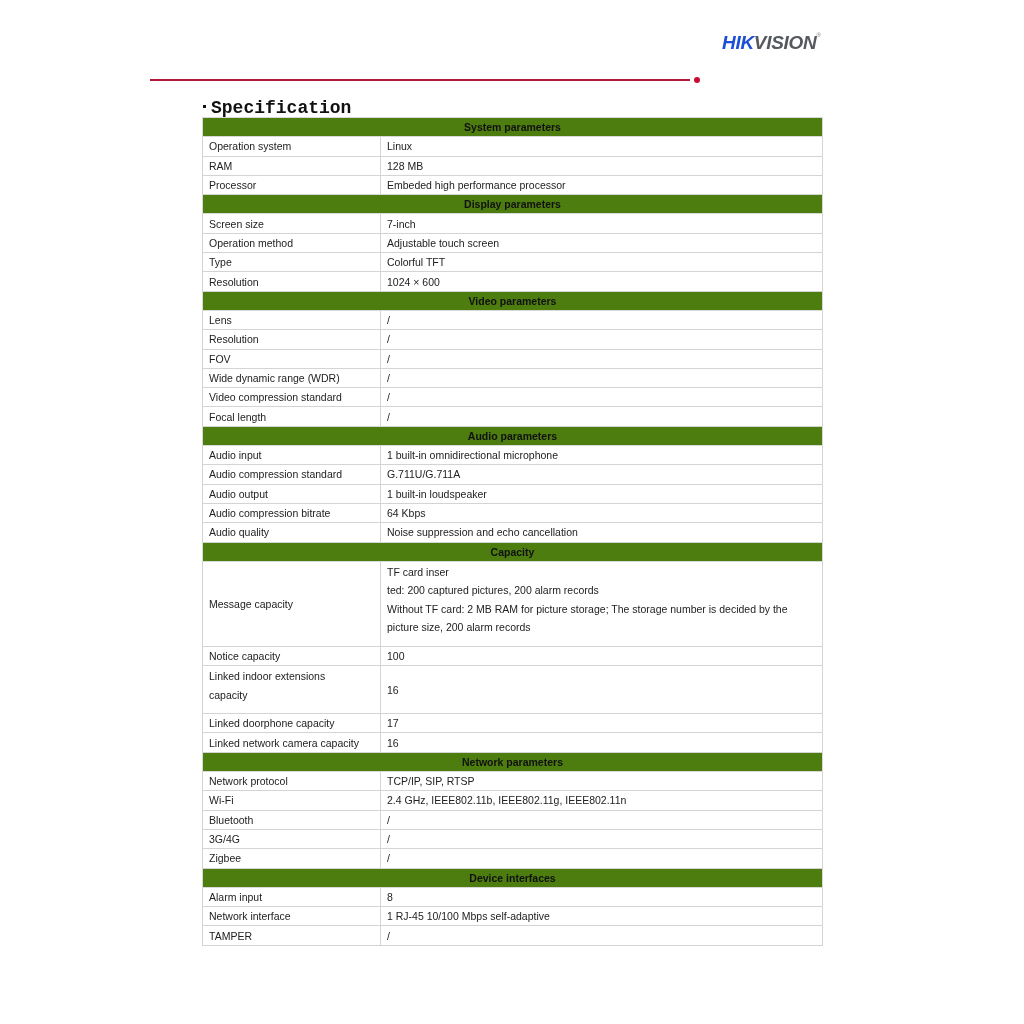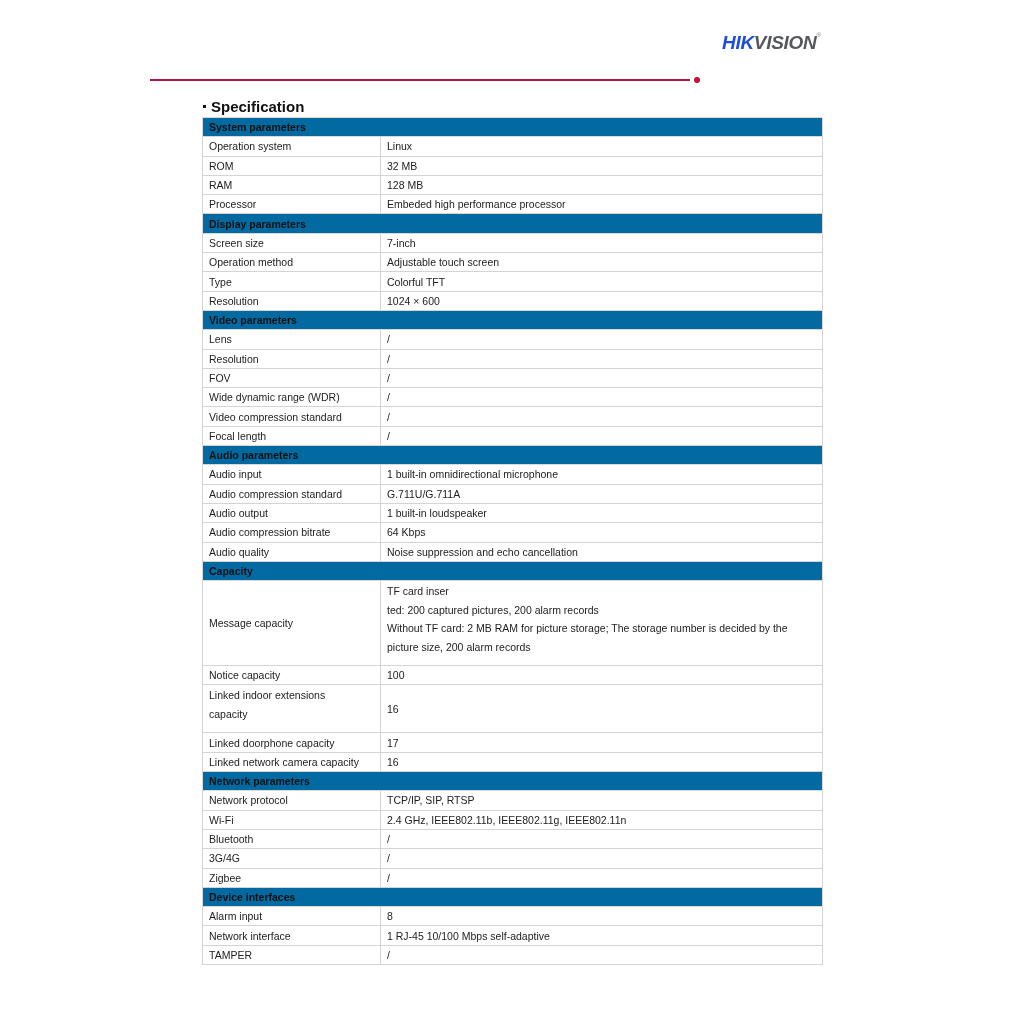--- a/index.html
+++ b/index.html
@@ -42,22 +42,22 @@
       top: 77px;
       width: 6px;
       height: 6px;
       border-radius: 50%;
       background: #c8102e;
     }
     .section-title {
       position: absolute;
       left: 203px;
       top: 98px;
-      font-family: Liberation Sans, sans-serif;
-      font-size: 15px;
+      font-family: Liberation Mono, monospace;
+      font-size: 18px;
       font-weight: bold;
       color: #111;
     }
     .section-title .bullet {
       display: inline-block;
       width: 3px;
       height: 3px;
       background: #111;
       vertical-align: middle;
       margin-right: 5px;
@@ -76,24 +76,25 @@
     }
     table.spec td {
       border: 1px solid #d4d4d4;
       padding: 0 6px;
       height: 18.3px;
       line-height: 18px;
       vertical-align: middle;
     }
     table.spec td.key { width: 165px; }
     table.spec tr.group td {
-      background: #0369a1;
+      background: #4d7c0f;
       font-weight: bold;
       border-color: #d9d9d9;
       color: #111;
+      text-align: center;
     }
     table.spec td.multi { line-height: 18.5px; padding-top: 1px; padding-bottom: 9px; }
     .line { display: block; }
   </style>
 </head>
 <body>
 
 <div class="logo">
   <span class="hik">HIK</span><span class="vision">VISION</span><span class="tm">®</span>
 </div>
@@ -107,26 +108,20 @@
 
 <table class="spec">
   <tbody id="spec-body">
       <tr class="group">
         <td colspan="2">System parameters</td>
       </tr>
       <tr>
         <td class="key">Operation system</td>
         <td>
           <span class="line">Linux</span>
-        </td>
-      </tr>
-      <tr>
-        <td class="key">ROM</td>
-        <td>
-          <span class="line">32 MB</span>
         </td>
       </tr>
       <tr>
         <td class="key">RAM</td>
         <td>
           <span class="line">128 MB</span>
         </td>
       </tr>
       <tr>
         <td class="key">Processor</td>

